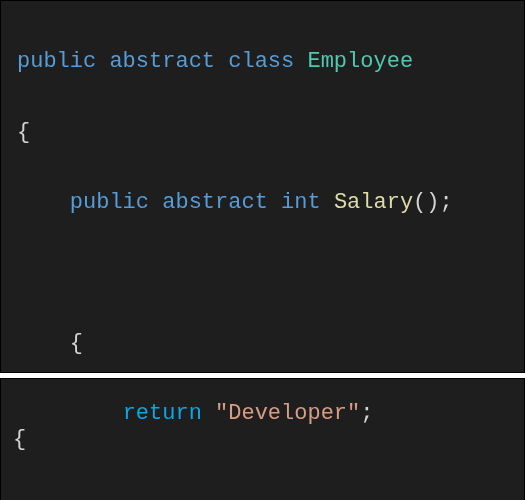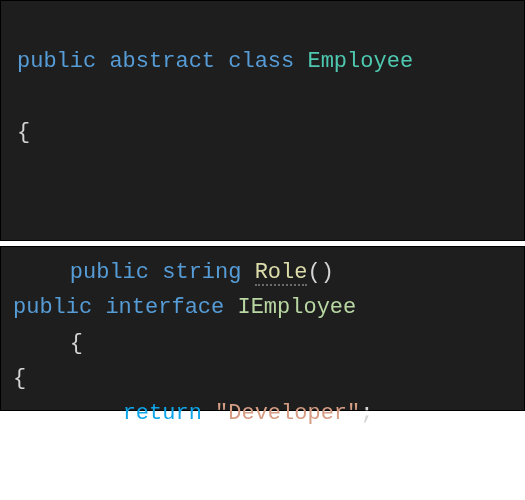--- a/index.html
+++ b/index.html
@@ -17,21 +17,21 @@
     }
     .code-block {
       background: #1e1e1e;
       color: #d4d4d4;
       padding: 8px 12px;
       white-space: pre;
       border: 1px solid #000;
     }
     .code-block-1 {
       margin-bottom: 5px;
-      height: 241px;
+      height: 373px;
       padding-left: 16px;
     }
     .code-block-2 {
       height: 165px;
     }
     .kw { color: #569cd6; }
     .type { color: #4ec9b0; }
     .iface { color: #b8d7a3; }
     .method { color: #dcdcaa; }
     .str { color: #d69d85; }
@@ -46,26 +46,25 @@
       line-height: 1;
       padding-bottom: 0;
     }
   </style>
 </head>
 <body>
 
 <div class="code-block code-block-1">
 <div class="line"><span class="kw">public</span> <span class="kw">abstract</span> <span class="kw">class</span> <span class="type">Employee</span></div>
 <div class="line"><span class="punct">{</span></div>
+<div class="line">    <span class="kw">public</span> <span class="kw">abstract</span> <span class="kw">int</span> <span class="method">Salary</span><span class="punct">();</span></div>
 <div class="line"> </div>
-<div class="line">    <span class="kw">public</span> <span class="kw">string</span> <span class="method dotted">Role</span><span class="punct">()</span></div>
 <div class="line">    <span class="punct">{</span></div>
 <div class="line">        <span class="ret">return</span> <span class="str">"Developer"</span><span class="punct">;</span></div>
 
 
 </div>
 
 <div class="code-block code-block-2">
-<div class="line"><span class="kw">public</span> <span class="kw">interface</span> <span class="iface">IEmployee</span></div>
 <div class="line"><span class="punct">{</span></div>
 
 
 </div>
 
 </body></html>

